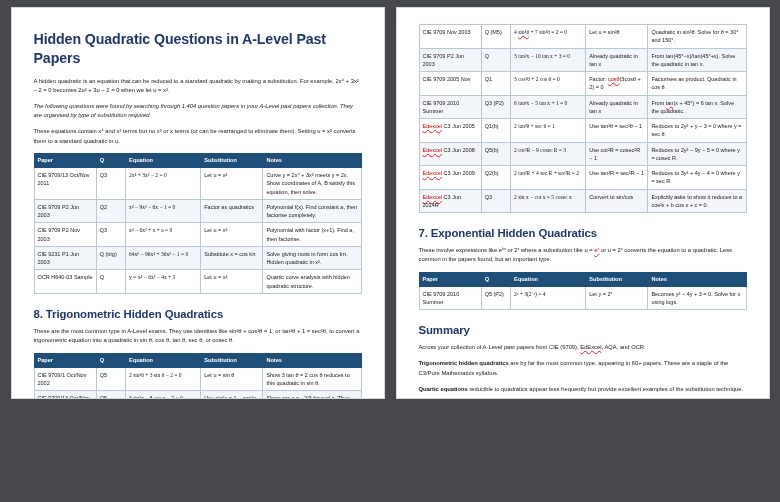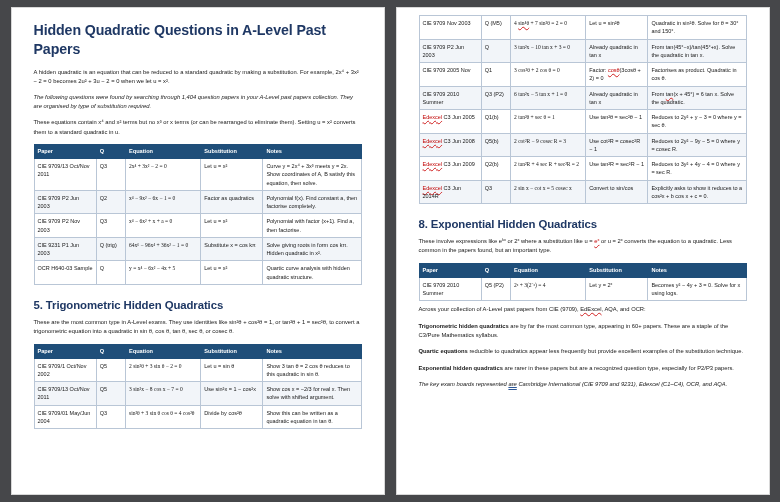--- a/index.html
+++ b/index.html
@@ -19,24 +19,24 @@
     display: flex;
     justify-content: center;
     align-items: flex-start;
     gap: 11px;
     padding-top: 7px;
     box-sizing: border-box;
   }
   .page {
     position: relative;
     width: 374px;
-    height: 488px;
+    height: 392px;
     background: #ffffff;
     box-sizing: border-box;
-    padding: 7px 22px 10px 22px;
+    padding: 16px 22px 10px 22px;
     overflow: hidden;
     border: 1px solid #d8d8d8;
   }
   
   h1.doc-title {
     font-size: 14.2px;
     line-height: 1.33;
     color: #1f3864;
     font-weight: bold;
     margin: 6px 0 9px 0;
@@ -186,21 +186,21 @@
           <tr>
             <td><span>OCR H640-03 Sample</span></td>
             <td><span>Q</span></td>
             <td class="math"><span>y = x⁴ − 6x² − 4x + 5</span></td>
             <td><span>Let u = x²</span></td>
             <td><span>Quartic curve analysis with hidden quadratic structure.</span></td>
           </tr>
         </tbody>
     </table>
 
-    <h2 class="sec-title">5. Trigonometric Hidden Quadratics</h2>
+    <h2 class="sec-title">8. Trigonometric Hidden Quadratics</h2>
     <p class="body tight">These are the most common type in A-Level exams. They use identities like sin²θ + cos²θ = 1, or tan²θ + 1 = sec²θ, to convert a trigonometric equation into a quadratic in sin θ, cos θ, tan θ, sec θ, or cosec θ.</p>
 
     <table class="qtable">
       <colgroup>
         <col class="col-paper">
           <col class="col-q">
           <col class="col-eq">
           <col class="col-sub">
           <col class="col-notes">
       </colgroup>
@@ -303,21 +303,21 @@
           <tr>
             <td><span class="misspell">Edexcel</span><span> C3 Jun 2014R</span></td>
             <td><span>Q3</span></td>
             <td class="math"><span>2 sin x − cot x = 5 cosec x</span></td>
             <td><span>Convert to sin/cos</span></td>
             <td><span>Explicitly asks to show it reduces to a cos²x + b cos x + c = 0.</span></td>
           </tr>
         </tbody>
     </table>
 
-    <h2 class="sec-title">8. Exponential Hidden Quadratics</h2>
+    <h2 class="sec-title">7. Exponential Hidden Quadratics</h2>
     <p class="body tight" id="s3-intro"><span>These involve expressions like eᵏˣ or 2ˣ where a substitution like u = </span><span class="misspell">eˣ</span><span> or u = 2ˣ converts the equation to a quadratic. Less common in the papers found, but an important type.</span></p>
 
     <table class="qtable">
       <colgroup>
         <col class="col-paper">
           <col class="col-q">
           <col class="col-eq">
           <col class="col-sub">
           <col class="col-notes">
       </colgroup>
@@ -334,20 +334,21 @@
           <tr>
             <td><span>CIE 9709 2010 Summer</span></td>
             <td><span>Q5 (P2)</span></td>
             <td class="math"><span>2ˣ + 3(2⁻ˣ) = 4</span></td>
             <td><span>Let y = 2ˣ</span></td>
             <td><span>Becomes y² − 4y + 3 = 0. Solve for x using logs.</span></td>
           </tr>
         </tbody>
     </table>
 
+    <h2 class="sec-title">Summary</h2>
     <p class="sum-para" id="sum-lead"><span>Across your collection of A-Level past papers from CIE (9709), </span><span class="misspell-plain">EdExcel</span><span>, AQA, and OCR:</span></p>
     <div id="sum-bullets">
         <p class="sum-para"><b>Trigonometric hidden quadratics</b><span> are by far the most common type, appearing in 60+ papers. These are a staple of the C3/Pure Mathematics syllabus.</span></p>
         <p class="sum-para"><b>Quartic equations</b><span> reducible to quadratics appear less frequently but provide excellent examples of the substitution technique.</span></p>
         <p class="sum-para"><b>Exponential hidden quadratics</b><span> are rarer in these papers but are a recognized question type, especially for P2/P3 papers.</span></p>
       </div>
     <p class="sum-para italic" id="sum-closing"><span>The key exam boards represented </span><span class="grammar">are</span><span> Cambridge International (CIE 9709 and 9231), Edexcel (C1–C4), OCR, and AQA.</span></p>
 
   </div>
 </div>

